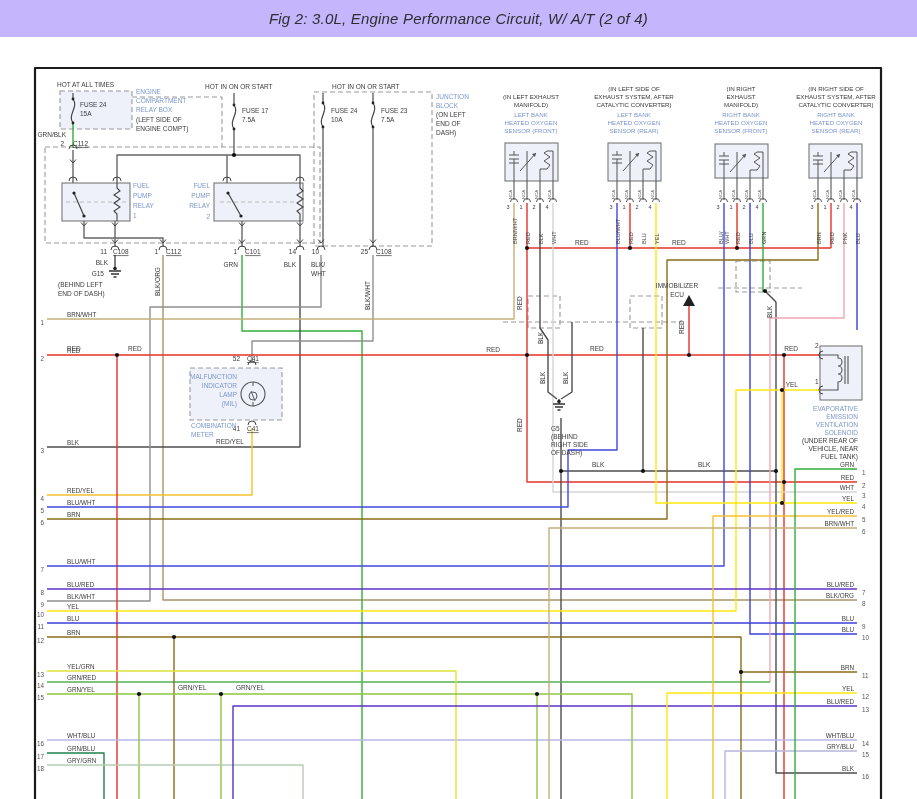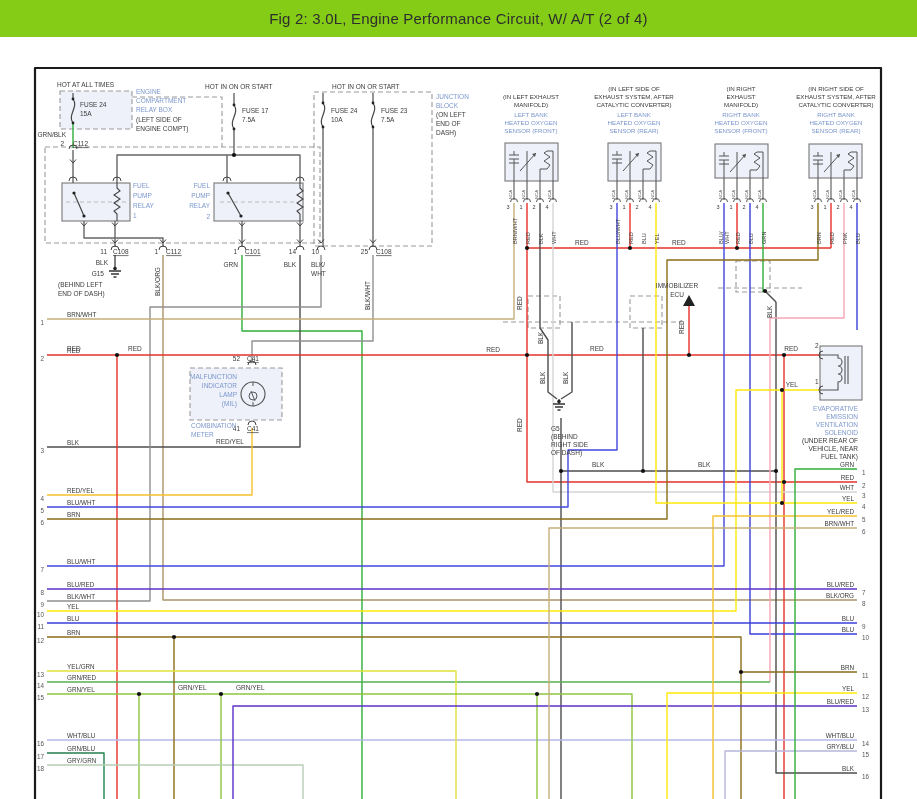--- a/index.html
+++ b/index.html
@@ -1,18 +1,18 @@
 <!DOCTYPE html>
 <html><head>
 <meta charset="utf-8">
 <style>
   html,body{margin:0;padding:0;background:#fff;}
   body{width:917px;height:799px;position:relative;font-family:"Liberation Sans",sans-serif;overflow:hidden;}
-  .titlebar{position:absolute;left:0;top:0;width:917px;height:37px;background:#84cc16;
-    display:flex;align-items:center;justify-content:center;}
+  .titlebar{position:absolute;left:0;top:0;width:917px;height:37px;background:#c4b5fd;
+    display:flex;align-items:center;justify-content:center;font-style:italic;}
   .titlebar span{font-size:15px;color:#2e2e2e;letter-spacing:.2px;}
   #diagram{position:absolute;left:0;top:37px;width:917px;height:762px;background:#fff;}
   svg text{font-family:"Liberation Sans","DejaVu Sans",sans-serif;}
 </style>
 </head>
 <body>
 
 <div class="titlebar">
   <span>Fig 2: 3.0L, Engine Performance Circuit, W/ A/T (2 of 4)</span>
 </div>

